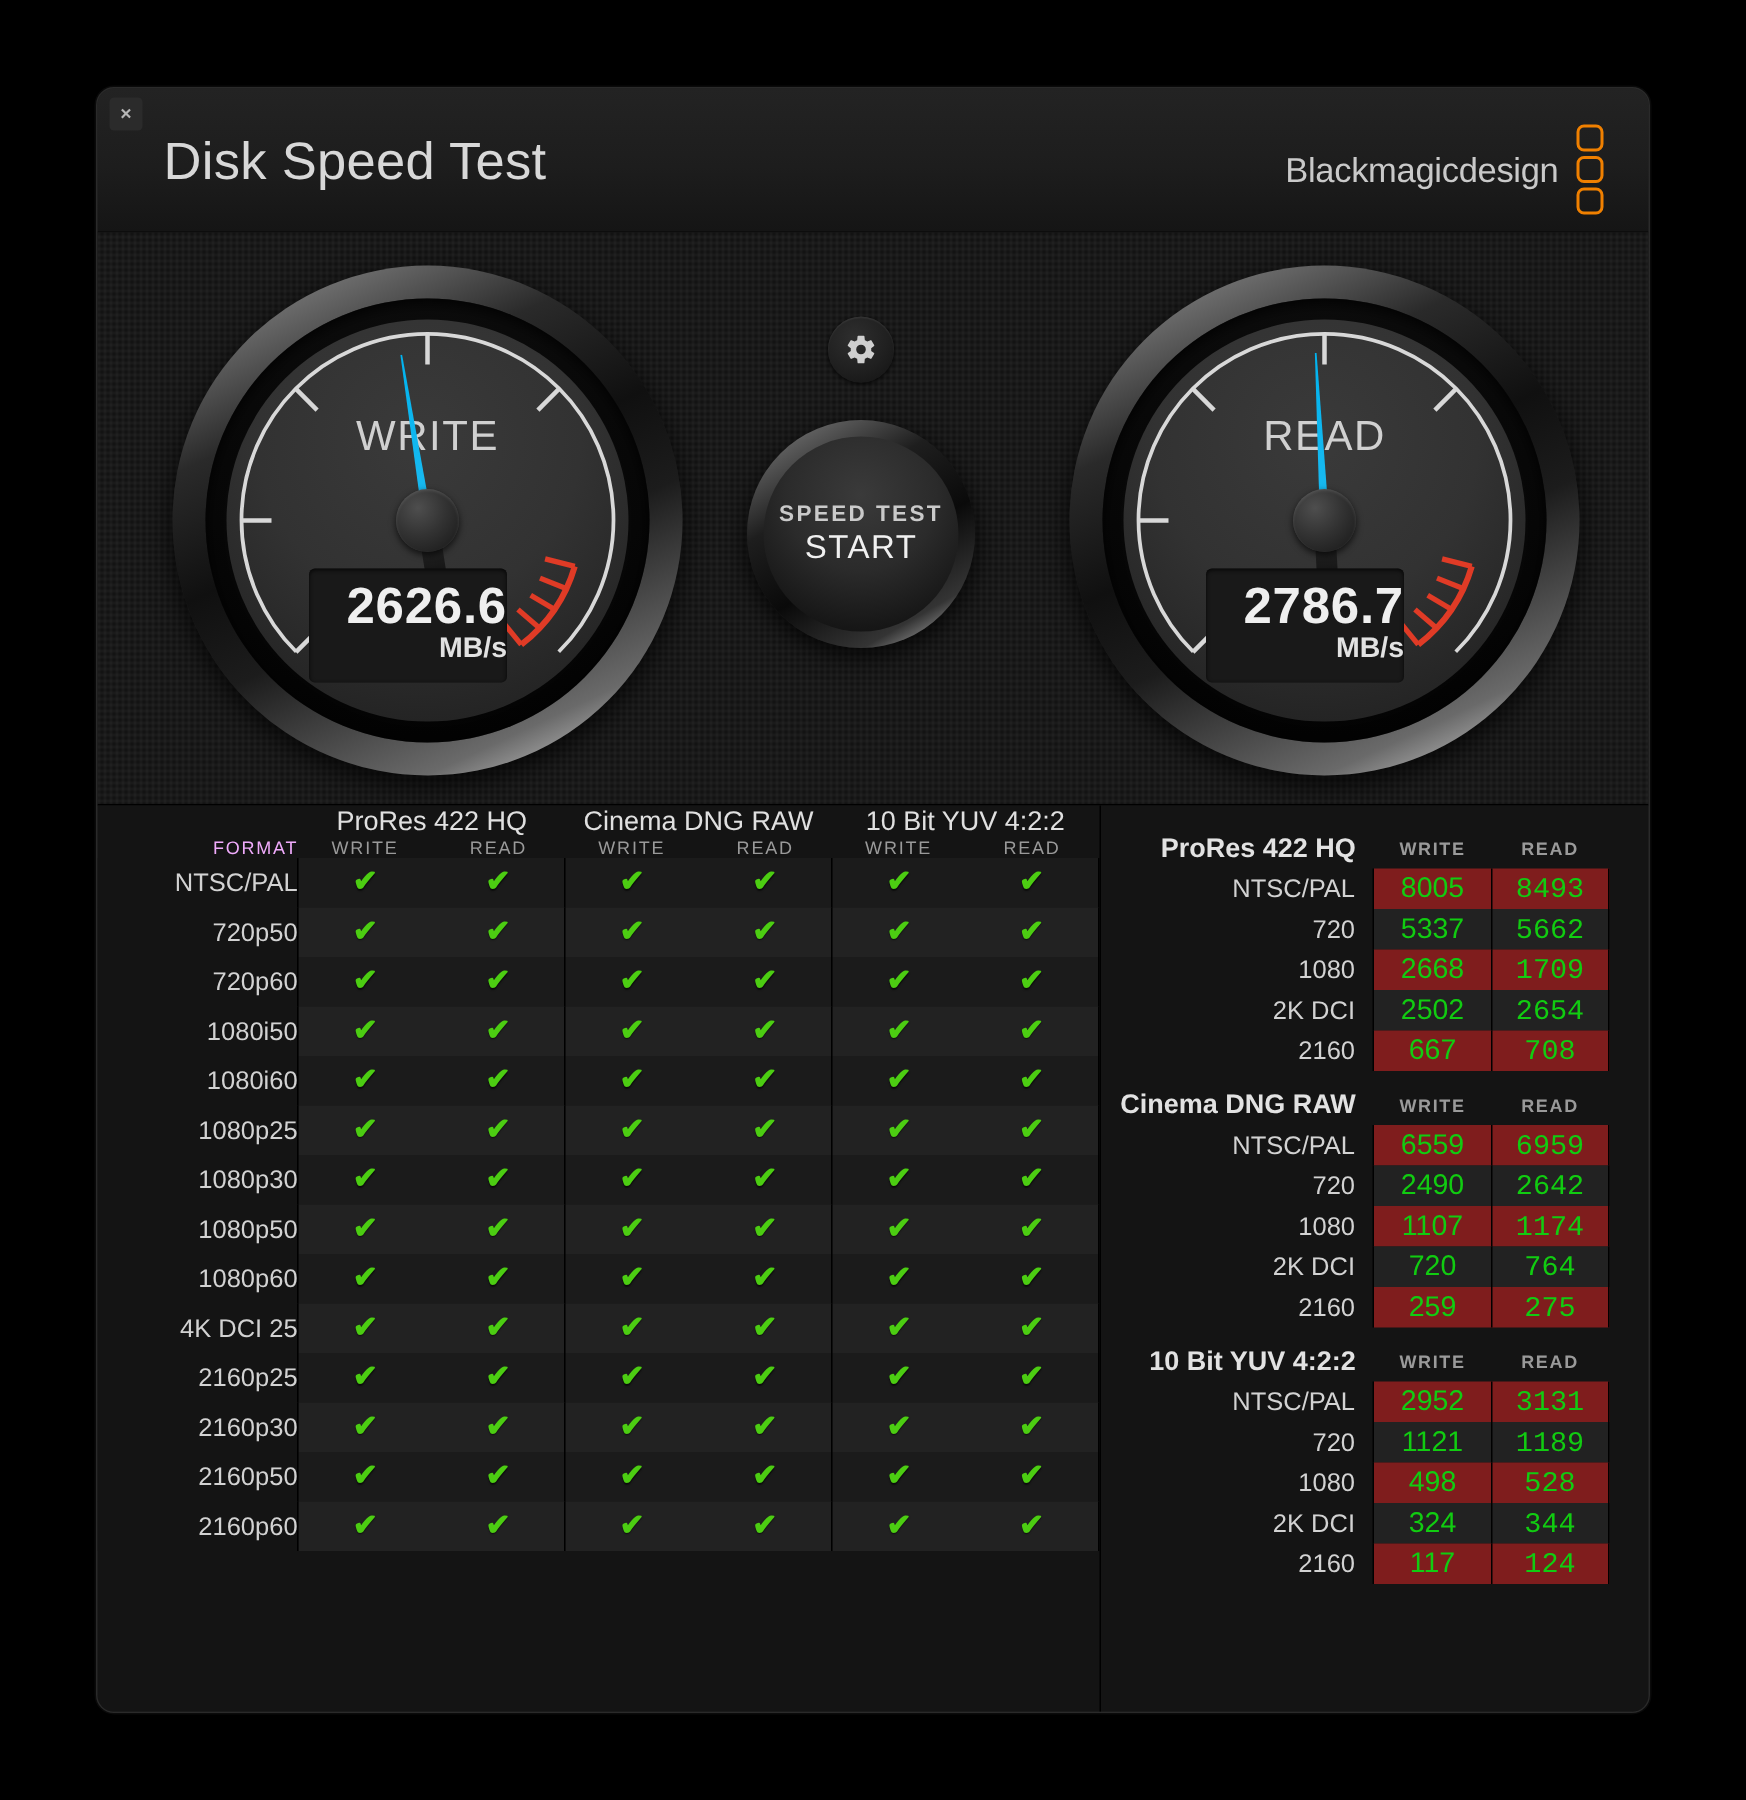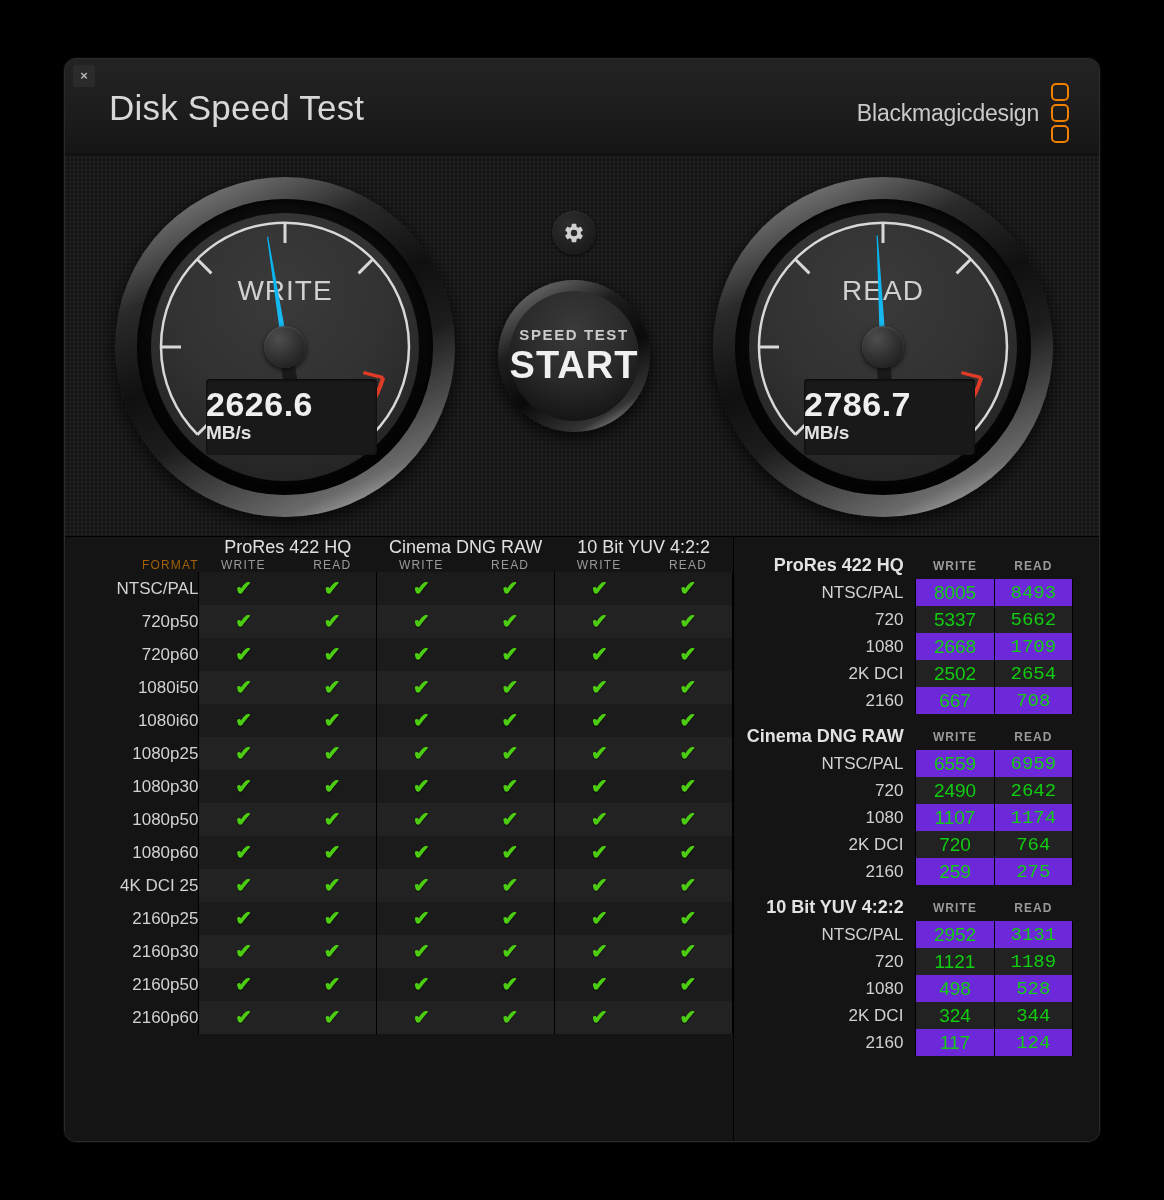--- a/index.html
+++ b/index.html
@@ -178,25 +178,25 @@
     width: 42px; height: 42px;
     border-radius: 50%;
     background: radial-gradient(circle at 35% 30%, #4e4e4e 0%, #333 45%, #161616 100%);
     box-shadow: inset 0 1px 2px rgba(255,255,255,0.13), 0 2px 5px rgba(0,0,0,0.7);
   }
 
   .readout {
     position: absolute;
     left: 55px;
     top: 166px;
-    width: 171px;
+    width: 132px;
     height: 76px;
     background: #191919;
     border-radius: 4px;
-    text-align: left;
+    text-align: right;
     box-shadow: inset 0 1px 3px rgba(0,0,0,0.8);
   }
   .readout-value {
     margin-top: 6px;
     font-size: 34px;
     font-weight: bold;
     color: #efefef;
     letter-spacing: 0.5px;
   }
   .readout-unit {
@@ -242,22 +242,22 @@
     align-items: center;
     justify-content: center;
   }
   #start-label-top {
     font-size: 15px;
     font-weight: bold;
     color: #cacaca;
     letter-spacing: 1.6px;
   }
   #start-label-main {
-    font-size: 38px;
-    font-weight: bold;
+    font-size: 22px;
+    font-weight: normal;
     color: #f0f0f0;
     letter-spacing: 1px;
     margin-top: 1px;
   }
 
   
   #panels {
     position: relative;
     display: flex;
     height: 605px;
@@ -293,21 +293,21 @@
     font-size: 12px;
     font-weight: 400;
     color: #9a9a9a;
     letter-spacing: 1.2px;
     text-align: center;
     padding-bottom: 9px;
   }
   .wiw-format-th {
     font-size: 12px;
     font-weight: 400;
-    color: #a16207;
+    color: #f0abfc;
     letter-spacing: 1.2px;
     text-align: right;
     padding-right: 14px;
     padding-bottom: 9px;
     vertical-align: bottom;
   }
   .wiw-fmt-col { width: 128px; }
   .wiw-chk-col { width: 85px; }
 
   #wiw-table tbody tr { height: 33px; }
@@ -356,21 +356,21 @@
   .hf-row-label {
     text-align: right;
     padding-right: 12px;
     font-size: 17px;
     color: #d2d2d2;
   }
   .hf-val {
     text-align: center;
     font-size: 19px;
     color: #11cc11;
-    background: #6d28d9;
+    background: #7f1d1d;
   }
   .hf-table tbody tr:nth-child(even) .hf-val { background: #222222; }
   .hf-col-w { border-left: 1px solid #000; }
   .hf-col-r { border-left: 1px solid #000; border-right: 1px solid #000; font-family: Liberation Mono, monospace; }
 </style>
 </head>
 <body>
 
 <div id="app-window">
 

